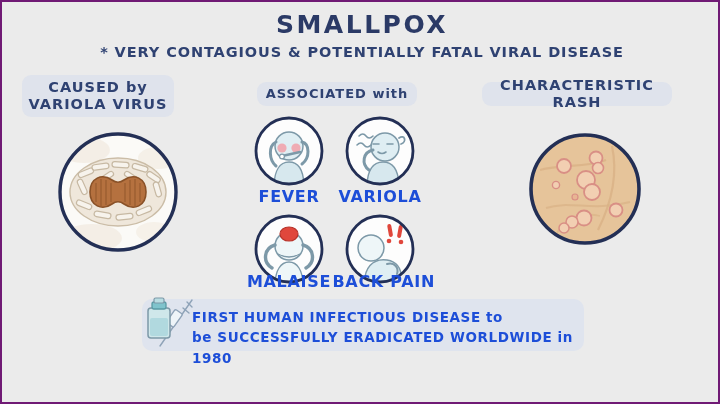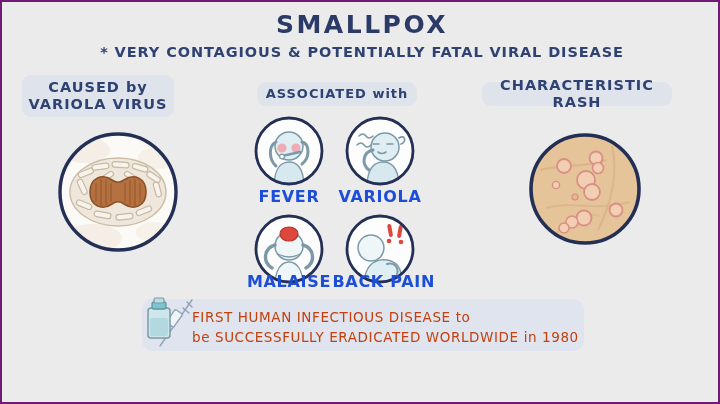--- a/index.html
+++ b/index.html
@@ -94,24 +94,24 @@
     height: 52px;
     background: #dfe4ee;
     border-radius: 10px;
   }
   #banner-text {
     position: absolute;
     left: 190px;
     top: 305px;
     width: 390px;
     font-size: 13.5px;
-    font-weight: normal;
+    font-weight: bold;
     letter-spacing: 0.6px;
     line-height: 1.5;
-    color: #c2410c;
+    color: #1d4ed8;
   }
 
   .ill { position: absolute; }
 </style>
 </head>
 <body>
 
 <div id="slide">
 
   <div class="title">SMALLPOX</div>

